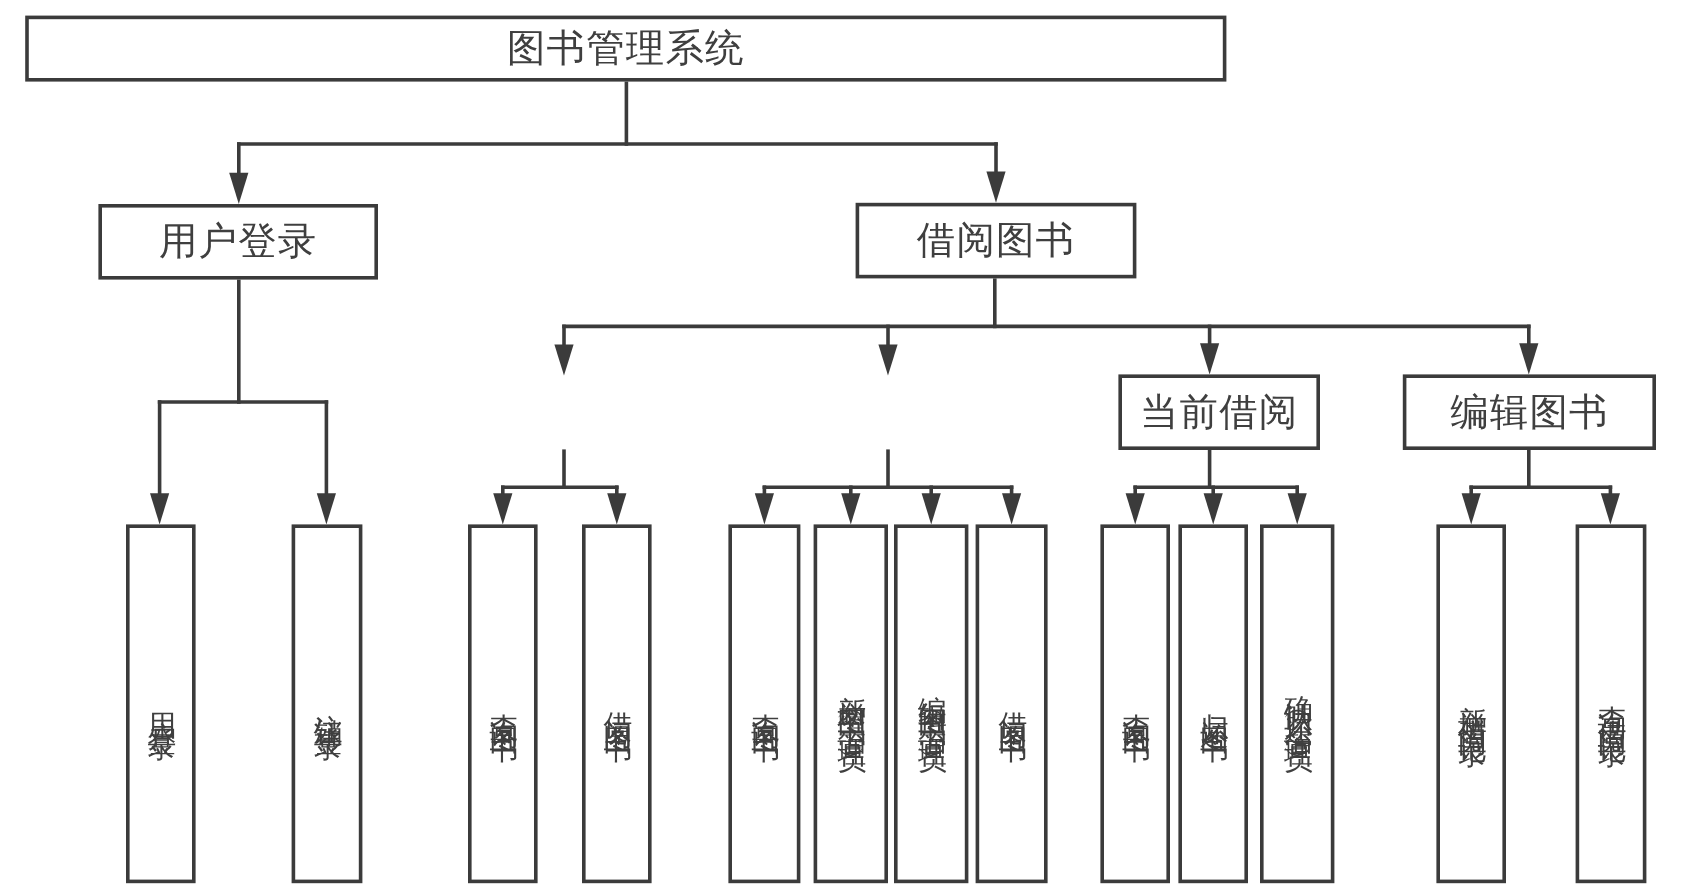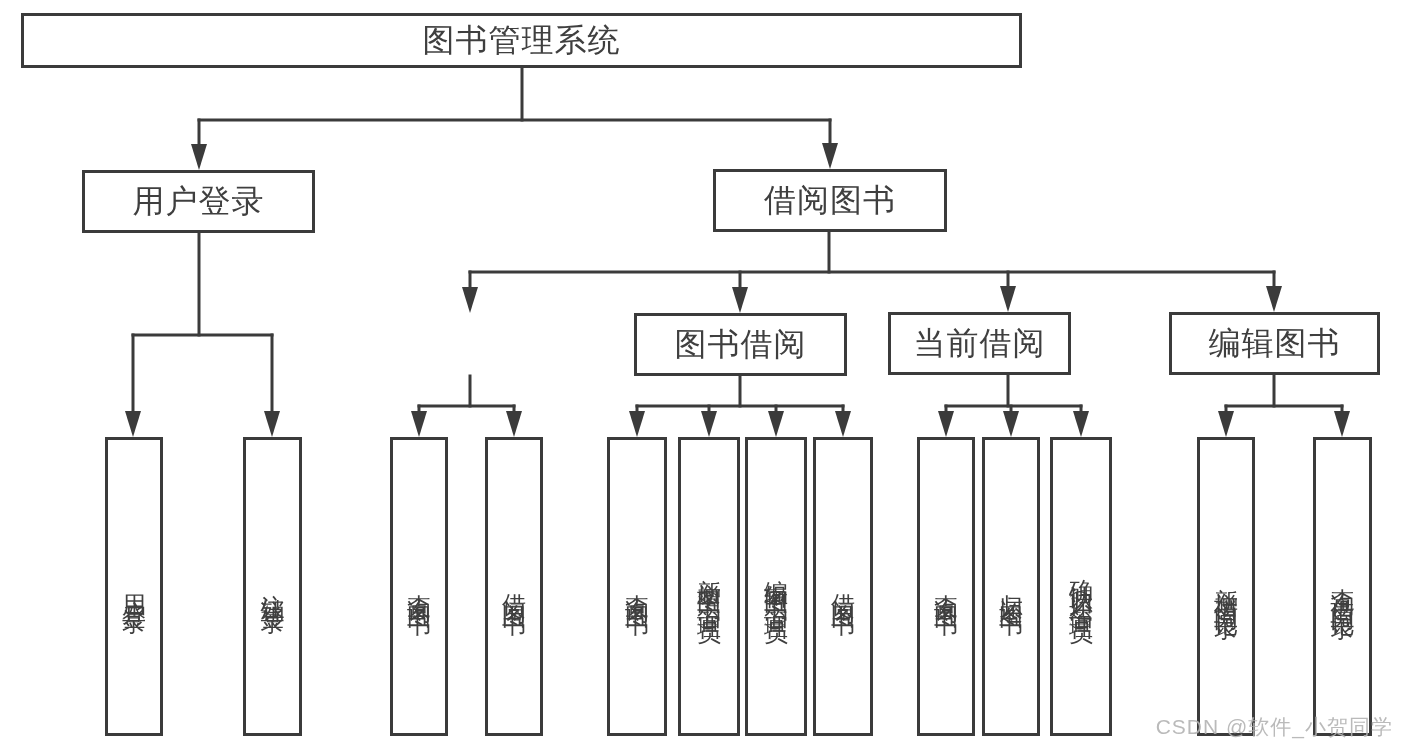--- a/index.html
+++ b/index.html
@@ -127,24 +127,21 @@
     <span>图书管理系统</span>
   </div>
 
   <div class="hbox" style="left:82px;top:170px;width:233px;height:63px">
     <span>用户登录</span>
   </div>
   <div class="hbox" style="left:713px;top:169px;width:234px;height:63px">
     <span>借阅图书</span>
   </div>
 
-  <div class="hbox" style="left:634px;top:313px;width:213px;height:63px">
-    <span>图书借阅</span>
-  </div>
-  <div class="hbox" style="left:888px;top:312px;width:183px;height:63px">
+  <div class="hbox" style="left:932px;top:312px;width:168px;height:63px">
     <span>当前借阅</span>
   </div>
   <div class="hbox" style="left:1169px;top:312px;width:211px;height:63px">
     <span>编辑图书</span>
   </div>
 
   <div class="leaf" style="left:105px;width:58px">
     <span class="vtext">用户登录</span>
   </div>
   <div class="leaf" style="left:243px;width:59px">
@@ -181,15 +178,14 @@
     <span class="vtext">确认归还（管理员）</span>
   </div>
 
   <div class="leaf" style="left:1197px;width:58px">
     <span class="vtext">新增借阅记录</span>
   </div>
   <div class="leaf" style="left:1313px;width:59px">
     <span class="vtext">查询借阅记录</span>
   </div>
 
-  <div class="watermark">CSDN @软件_小贺同学</div>
 
 </div>
 
 </body></html>

